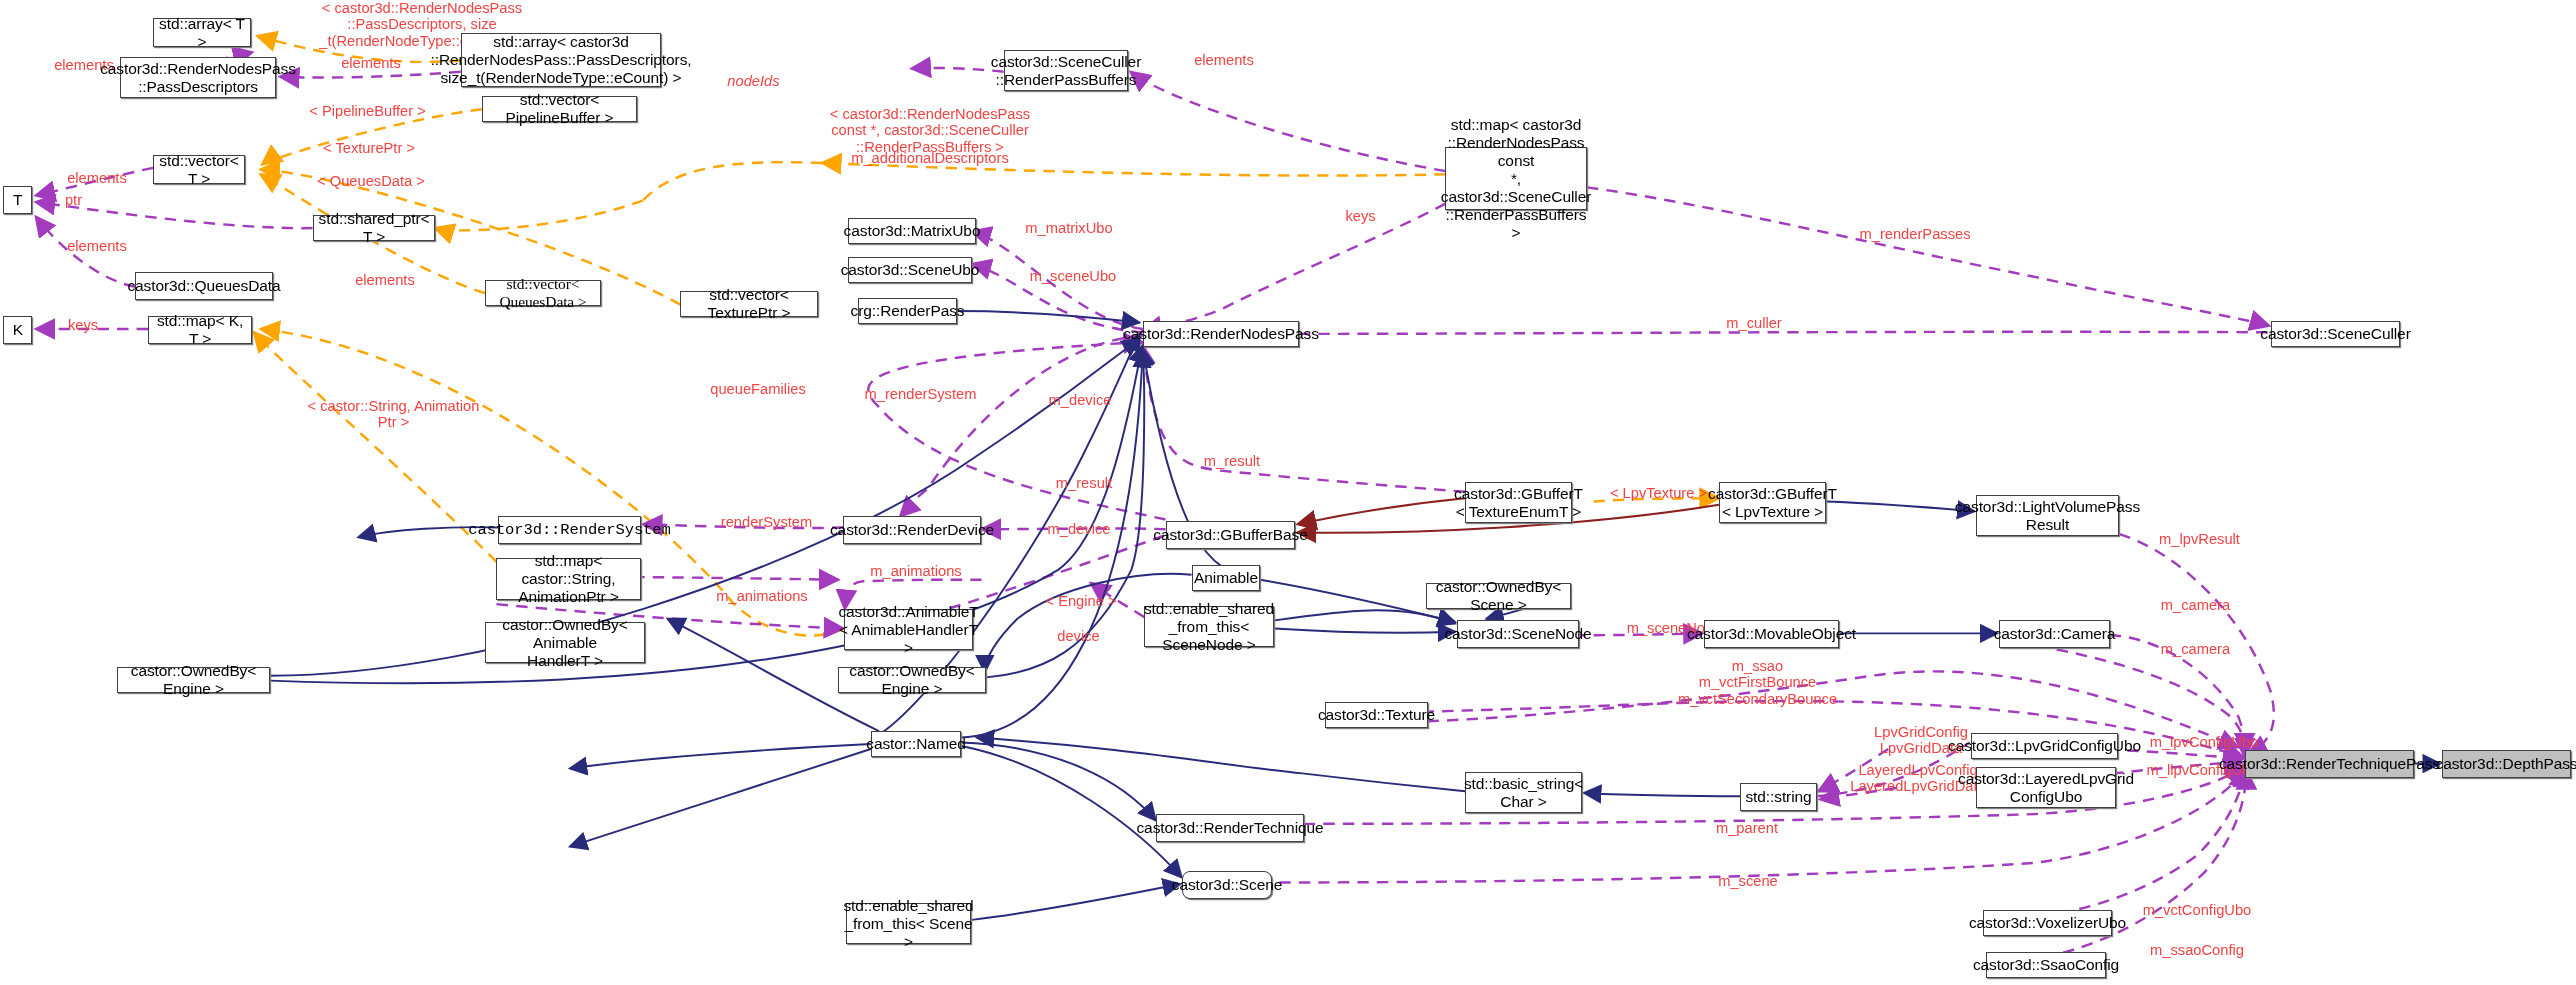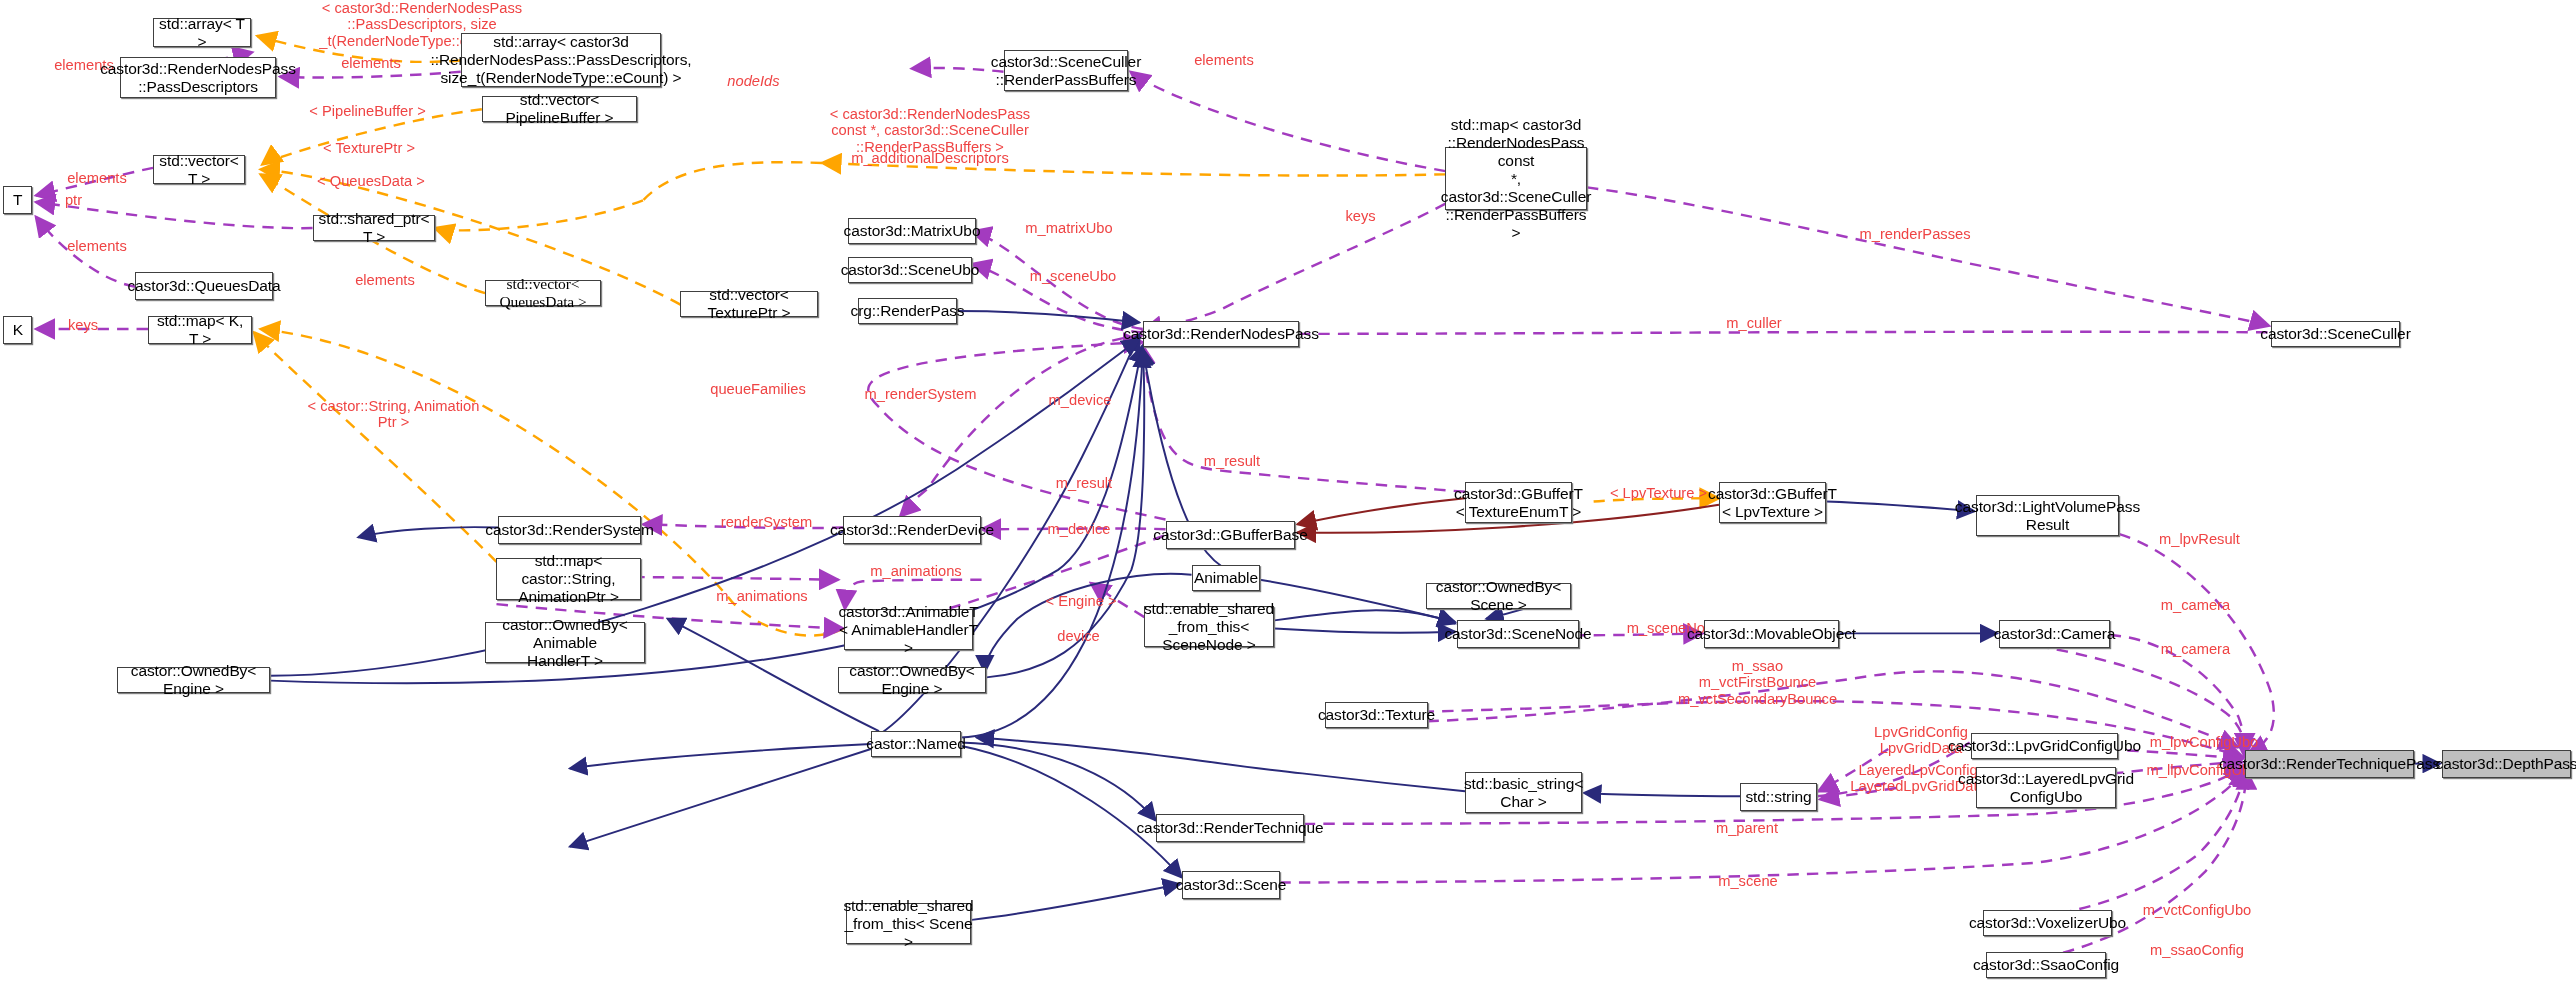--- a/index.html
+++ b/index.html
@@ -185,21 +185,21 @@
       <div class="node" style="left: 848px; top: 257px; width: 124px; height: 26px;">castor3d::SceneUbo</div>
       <div class="node" style="left: 858px; top: 298px; width: 99px; height: 26px;">crg::RenderPass</div>
       <div class="node" style="left: 1004px; top: 50px; width: 124px; height: 41px;">castor3d::SceneCuller
 ::RenderPassBuffers</div>
       <div class="node" style="left: 1445px; top: 147px; width: 142px; height: 63px;">std::map&lt; castor3d
 ::RenderNodesPass const
 *, castor3d::SceneCuller
 ::RenderPassBuffers &gt;</div>
       <div class="node" style="left: 1143px; top: 321px; width: 156px; height: 26px;">castor3d::RenderNodesPass</div>
       <div class="node" style="left: 2271px; top: 321px; width: 129px; height: 26px;">castor3d::SceneCuller</div>
-      <div class="node" style="left: 498px; top: 516px; width: 143px; height: 28px;">castor3d::RenderSystem</div>
+      <div class="node" style="left: 498px; top: 516px; width: 143px; height: 28px; font-family: Liberation Mono, monospace;">castor3d::RenderSystem</div>
       <div class="node" style="left: 843px; top: 516px; width: 138px; height: 28px;">castor3d::RenderDevice</div>
       <div class="node" style="left: 496px; top: 558px; width: 145px; height: 42px;">std::map&lt; castor::String,
 AnimationPtr &gt;</div>
       <div class="node" style="left: 485px; top: 622px; width: 160px; height: 41px;">castor::OwnedBy&lt; Animable
 HandlerT &gt;</div>
       <div class="node" style="left: 844px; top: 609px; width: 129px; height: 41px;">castor3d::AnimableT
 &lt; AnimableHandlerT &gt;</div>
       <div class="node" style="left: 838px; top: 667px; width: 148px; height: 26px;">castor::OwnedBy&lt; Engine &gt;</div>
       <div class="node" style="left: 117px; top: 667px; width: 153px; height: 26px;">castor::OwnedBy&lt; Engine &gt;</div>
       <div class="node" style="left: 1166px; top: 521px; width: 129px; height: 28px;">castor3d::GBufferBase</div>
@@ -220,21 +220,21 @@
       <div class="node" style="left: 871px; top: 731px; width: 90px; height: 26px;">castor::Named</div>
       <div class="node" style="left: 1465px; top: 772px; width: 117px; height: 41px;">std::basic_string&lt;
 Char &gt;</div>
       <div class="node" style="left: 1740px; top: 783px; width: 77px; height: 28px; text-align: right;">std::string</div>
       <div class="node" style="left: 1971px; top: 733px; width: 147px; height: 26px;">castor3d::LpvGridConfigUbo</div>
       <div class="node" style="left: 1976px; top: 767px; width: 140px; height: 41px;">castor3d::LayeredLpvGrid
 ConfigUbo</div>
       <div class="node current" style="left: 2245px; top: 750px; width: 169px; height: 28px;">castor3d::RenderTechniquePass</div>
       <div class="node current" style="left: 2442px; top: 750px; width: 129px; height: 28px;">castor3d::DepthPass</div>
       <div class="node" style="left: 1156px; top: 814px; width: 148px; height: 28px;">castor3d::RenderTechnique</div>
-      <div class="node" style="left: 1182px; top: 871px; width: 98px; height: 28px;">castor3d::Scene</div>
+      <div class="node" style="left: 1182px; top: 871px; width: 90px; height: 28px; border-radius: 8px;">castor3d::Scene</div>
       <div class="node" style="left: 846px; top: 903px; width: 125px; height: 41px;">std::enable_shared
 _from_this&lt; Scene &gt;</div>
       <div class="node" style="left: 1983px; top: 910px; width: 129px; height: 26px;">castor3d::VoxelizerUbo</div>
       <div class="node" style="left: 1986px; top: 952px; width: 120px; height: 26px;">castor3d::SsaoConfig</div>
     </div>
   <div id="label-layer">
       <div class="elabel" style="left: 39px; top: 57px; width: 90px;">elements</div>
       <div class="elabel" style="left: 326px; top: 55px; width: 90px;">elements</div>
       <div class="elabel" style="left: 300px; top: 0px; width: 244px;">&lt; castor3d::RenderNodesPass
 ::PassDescriptors, size

